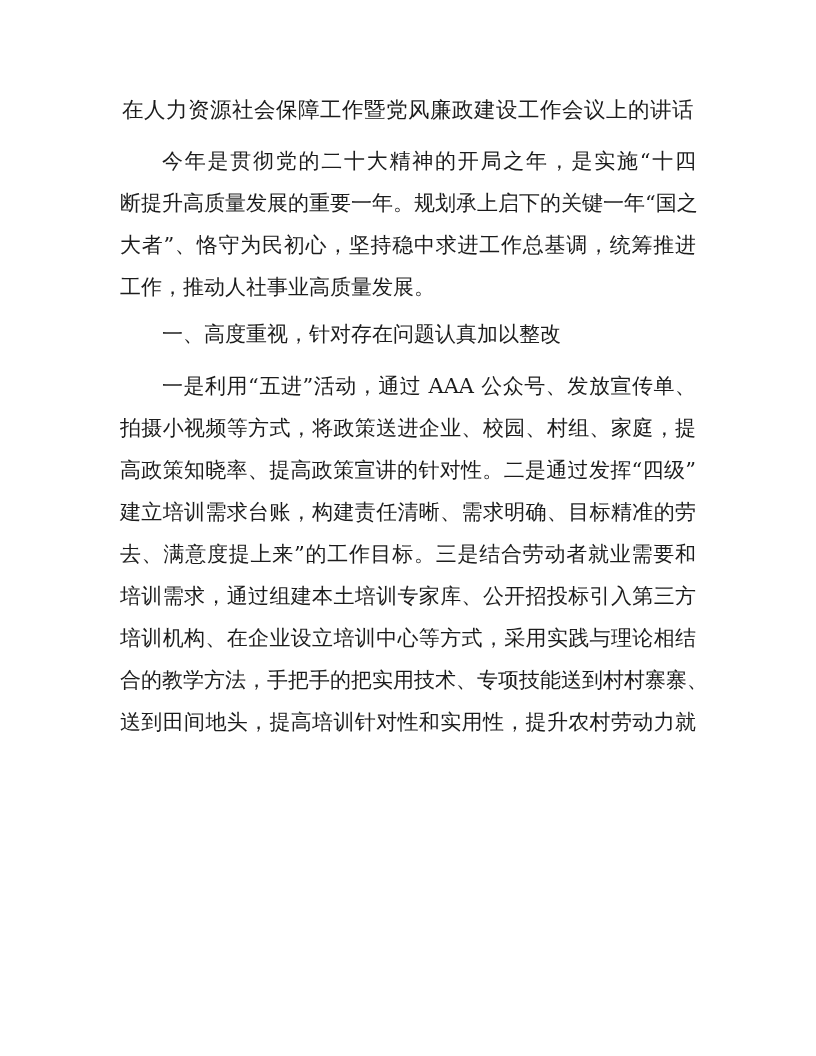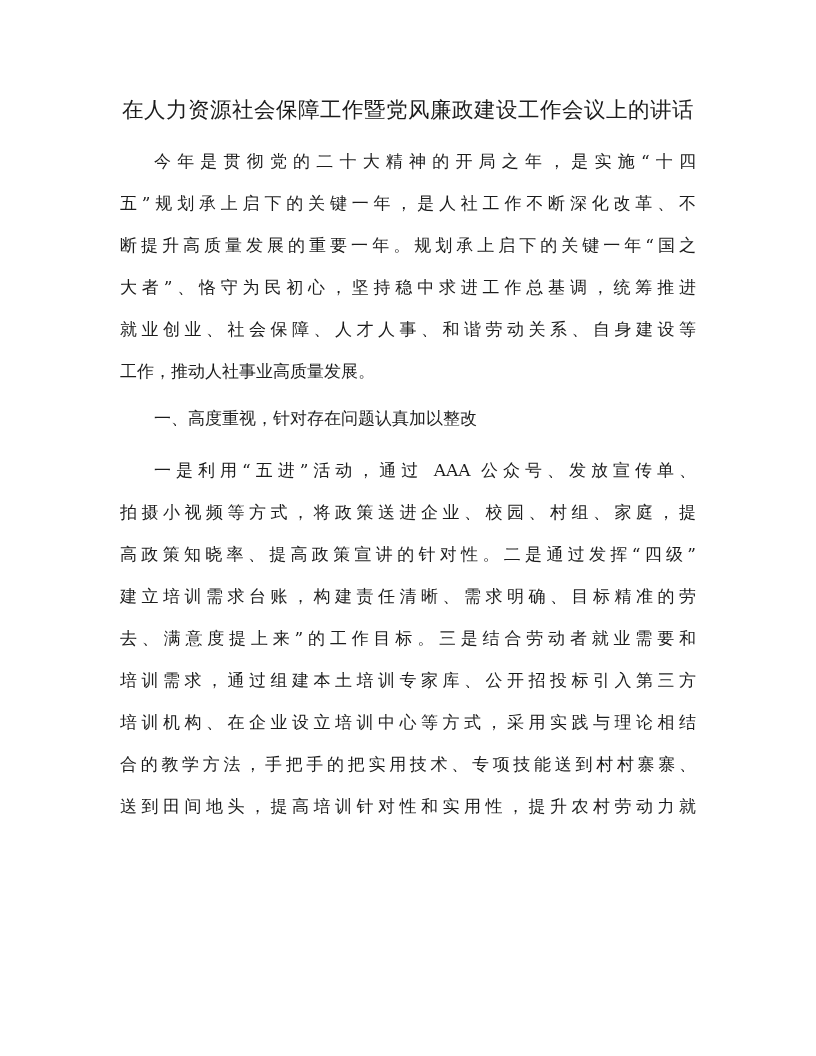--- a/index.html
+++ b/index.html
@@ -33,21 +33,21 @@
   .para {
     margin: 0;
   }
   .para-heading {
     margin-top: 5px;
   }
   .para-heading + .para-body {
     margin-top: 10px;
   }
   .line {
-    font-size: 17px;
+    font-size: 21px;
     height: 42px;
     line-height: 42px;
     white-space: nowrap;
     text-align: justify;
     text-align-last: justify;
     overflow: visible;
   }
   .line.indent {
     text-indent: 2em;
   }
@@ -56,24 +56,22 @@
   }
 </style>
 </head>
 <body>
 
 <div class="page">
   <h1 class="doc-title">在人力资源社会保障工作暨党风廉政建设工作会议上的讲话</h1>
   <div id="doc-body">
       <div class="para para-body">
         <div class="line indent">今年是贯彻党的二十大精神的开局之年，是实施“十四</div>
-        <div class="line">五”规划承上启下的关键一年，是人社工作不断深化改革、不</div>
         <div class="line">断提升高质量发展的重要一年。规划承上启下的关键一年“国之</div>
         <div class="line">大者”、恪守为民初心，坚持稳中求进工作总基调，统筹推进</div>
-        <div class="line">就业创业、社会保障、人才人事、和谐劳动关系、自身建设等</div>
         <div class="line flush">工作，推动人社事业高质量发展。</div>
       </div>
       <div class="para para-heading">
         <div class="line indent flush">一、高度重视，针对存在问题认真加以整改</div>
       </div>
       <div class="para para-body">
         <div class="line indent">一是利用“五进”活动，通过 AAA 公众号、发放宣传单、</div>
         <div class="line">拍摄小视频等方式，将政策送进企业、校园、村组、家庭，提</div>
         <div class="line">高政策知晓率、提高政策宣讲的针对性。二是通过发挥“四级”</div>
         <div class="line">建立培训需求台账，构建责任清晰、需求明确、目标精准的劳</div>

